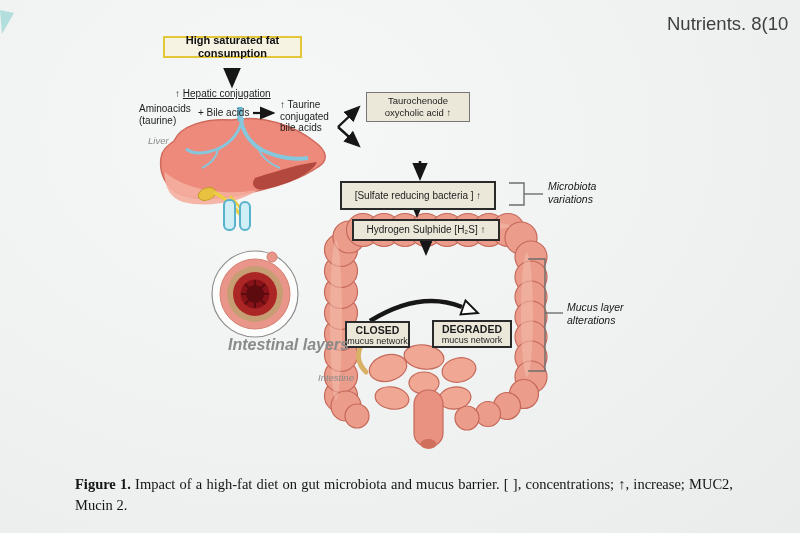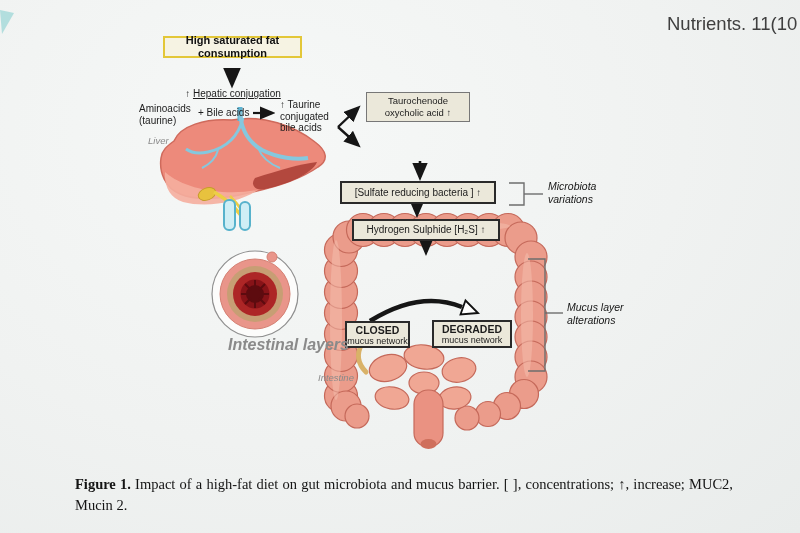--- a/index.html
+++ b/index.html
@@ -25,21 +25,21 @@
     text-align:center;
     font-size:9.5px;line-height:12px;color:#1c1c1c;
     box-sizing:border-box;
   }
   .fbox.heavy{border:2px solid #2a2a2a;}
   .fbox.ybox{
     background:#f6f3e3;border:2.5px solid #e3c738;
     font-weight:bold;font-size:11px;line-height:13px;color:#111;
   }
   .lbl{position:absolute;font-size:10px;line-height:11.5px;color:#1c1c1c;}
-  .lbl.center{text-align:center;}
+  .lbl.center{text-align:left;}
   .ul{text-decoration:underline;}
   .organ{font-style:italic;color:#8a8a8a;font-size:9.5px;}
   .organ.semib{font-weight:600;font-size:16px;}
   .annot{font-weight:normal;font-style:italic;font-size:10.5px;line-height:12.5px;color:#151515;}
   .bt{font-weight:bold;font-size:10.5px;line-height:12px;}
   .st{font-size:9px;line-height:10px;}
   .caption{
     position:absolute;left:75px;top:474px;width:658px;
     font-family:"Liberation Serif","DejaVu Serif",serif;
     font-size:14.5px;line-height:21px;color:#141414;
@@ -164,30 +164,30 @@
     </g>
 
     <g stroke="#6e6e6e" stroke-width="1.4" fill="none">
       <path d="M 509 183 L 524 183 L 524 205 L 509 205"></path>
       <line x1="524" y1="194" x2="543" y2="194"></line>
       <path d="M 528 259 L 545 259 L 545 371 L 528 371"></path>
       <line x1="545" y1="313" x2="563" y2="313"></line>
     </g>
   </svg>
 
-  <div class="journal">Nutrients. 11(10</div>
+  <div class="journal">Nutrients. 8(10</div>
 
   <div class="fbox ybox ml" style="left:163px;top:36px;width:139px;height:22px;">High saturated fat
 consumption</div>
 
   <div class="fbox ml" style="left:366px;top:92px;width:104px;height:30px;">Taurochenode
 oxycholic acid ↑</div>
 
 
-  <div class="fbox heavy" style="left:340px;top:181px;width:156px;height:23px;font-size:10px;">[Sulfate reducing bacteria ] ↑</div>
+  <div class="fbox heavy" style="left:340px;top:181px;width:156px;height:29px;font-size:10px;">[Sulfate reducing bacteria ] ↑</div>
 
   <div class="fbox heavy" style="left:352px;top:219px;width:148px;height:22px;font-size:10px;">Hydrogen Sulphide [H₂S] ↑</div>
 
 
   <div class="fbox heavy" style="left:321px;top:321px;width:65px;height:27px;margin-left:24px;">
     <span class="bt">CLOSED</span>
     <span class="st">mucus network</span>
   </div>
 
   <div class="fbox heavy" style="left:432px;top:320px;width:80px;height:28px;">

